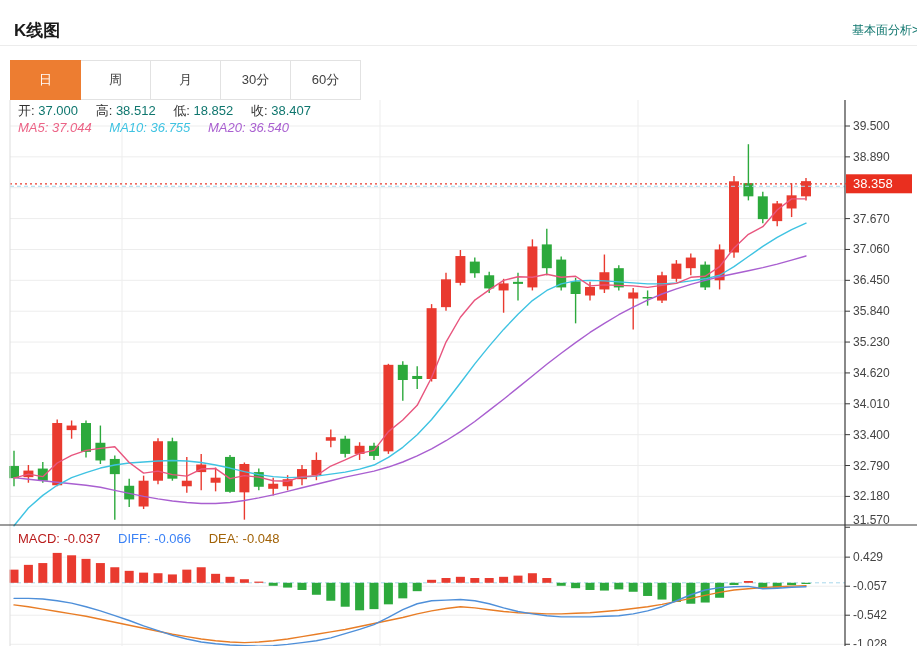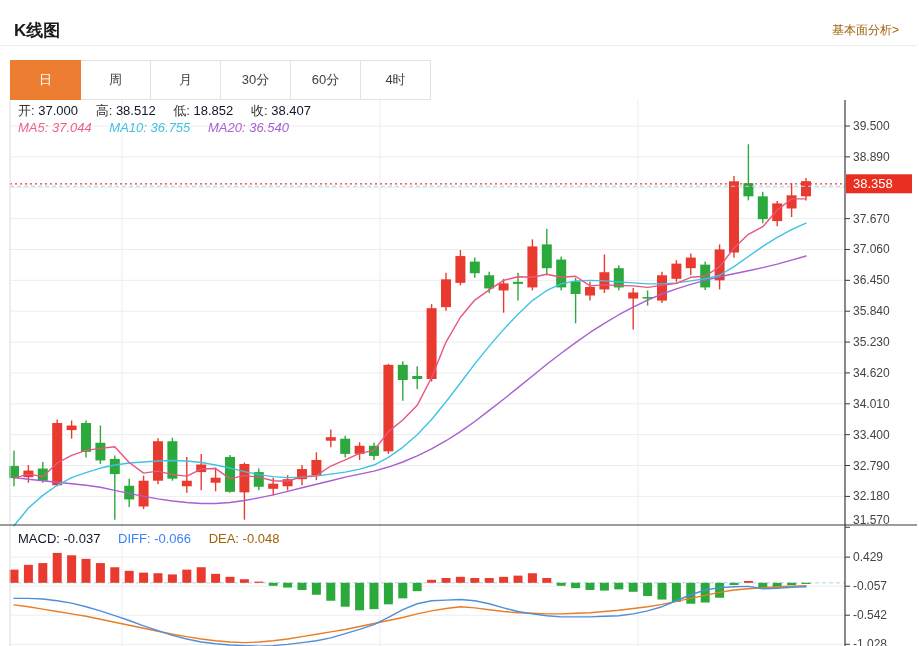--- a/index.html
+++ b/index.html
@@ -1,55 +1,54 @@
 <!DOCTYPE html>
 <html><head>
 <meta charset="utf-8">
 <style>
   html,body{margin:0;padding:0;background:#fff;}
   .page{position:relative;width:917px;height:646px;background:#fff;overflow:hidden;
         font-family:"Liberation Sans","DejaVu Sans",sans-serif;margin-top:12px;}
   .hdr{position:absolute;top:0;left:0;width:919px;height:33px;}
   .hdr .title{position:absolute;left:14px;top:7px;font-size:17px;font-weight:bold;color:#1b1b1b;}
-  .hdr .link{position:absolute;right:20px;top:10px;font-size:12px;color:#a16207;cursor:pointer;text-decoration:none;}
+  .hdr .link{position:absolute;right:0;top:10px;font-size:12px;color:#0f766e;cursor:pointer;text-decoration:none;}
   .hdr-divider{position:absolute;top:33px;left:0;width:919px;border-top:1px solid #ececec;}
   .tabs{position:absolute;top:48px;left:10px;display:flex;}
   .tab{width:69px;height:38px;line-height:38px;text-align:center;font-size:13px;color:#404040;
        background:#fff;border:1px solid #e2e2e2;margin-left:-1px;cursor:pointer;box-sizing:content-box;}
   .tab:first-child{margin-left:0;}
   .tab.active{background:#ed7d31;border-color:#ed7d31;color:#fff;position:relative;z-index:2;}
   svg{position:absolute;top:0;left:0;font-family:"Liberation Sans","DejaVu Sans",sans-serif;}
   .inforow{position:absolute;font-size:13px;white-space:nowrap;z-index:3;}
   .inforow .lbl{color:#333;}
   .inforow .gap{display:inline-block;width:14px;}
   #ohlc-row{top:90px;left:18px;}
-  #ohlc-row .val{color:#0f172a;}
+  #ohlc-row .val{color:#0f766e;}
   #ma-row{top:108px;left:18px;font-style:italic;}
   #macd-row{top:519px;left:18px;}
   .ma5c{color:#ec6386;} .ma10c{color:#3fc3e2;} .ma20c{color:#a95fd0;}
-  .macdc{color:#0f172a;text-align:right;} .diffc{color:#3b82f6;} .deac{color:#a16207;}
+  .macdc{color:#b91c1c;text-align:right;} .diffc{color:#3b82f6;} .deac{color:#a16207;}
 </style>
 </head>
 <body>
 
 <div class="page">
 
   <div class="hdr">
     <div class="title">K线图</div>
     <a class="link">基本面分析&gt;</a>
   </div>
   <div class="hdr-divider"></div>
 
   <div class="tabs" id="tab-bar">
       <div class="tab active">日</div>
       <div class="tab">周</div>
       <div class="tab">月</div>
       <div class="tab">30分</div>
       <div class="tab">60分</div>
-      <div class="tab">4时</div>
     </div>
 
   <svg id="chart" width="919" height="646" viewBox="0 0 919 646">
       <line x1="122" y1="88" x2="122" y2="643" stroke="#ededed" stroke-width="1"></line>
       <line x1="380" y1="88" x2="380" y2="643" stroke="#ededed" stroke-width="1"></line>
       <line x1="638" y1="88" x2="638" y2="643" stroke="#ededed" stroke-width="1"></line>
       <line x1="10" y1="114" x2="845" y2="114" stroke="#ededed" stroke-width="1"></line>
       <line x1="845" y1="114" x2="850" y2="114" stroke="#3a3a3a" stroke-width="1"></line>
       <text x="853" y="118" fill="#444444" font-size="12" text-anchor="start">39.500</text>
       <line x1="10" y1="144.86599999999999" x2="845" y2="144.86599999999999" stroke="#ededed" stroke-width="1"></line>

